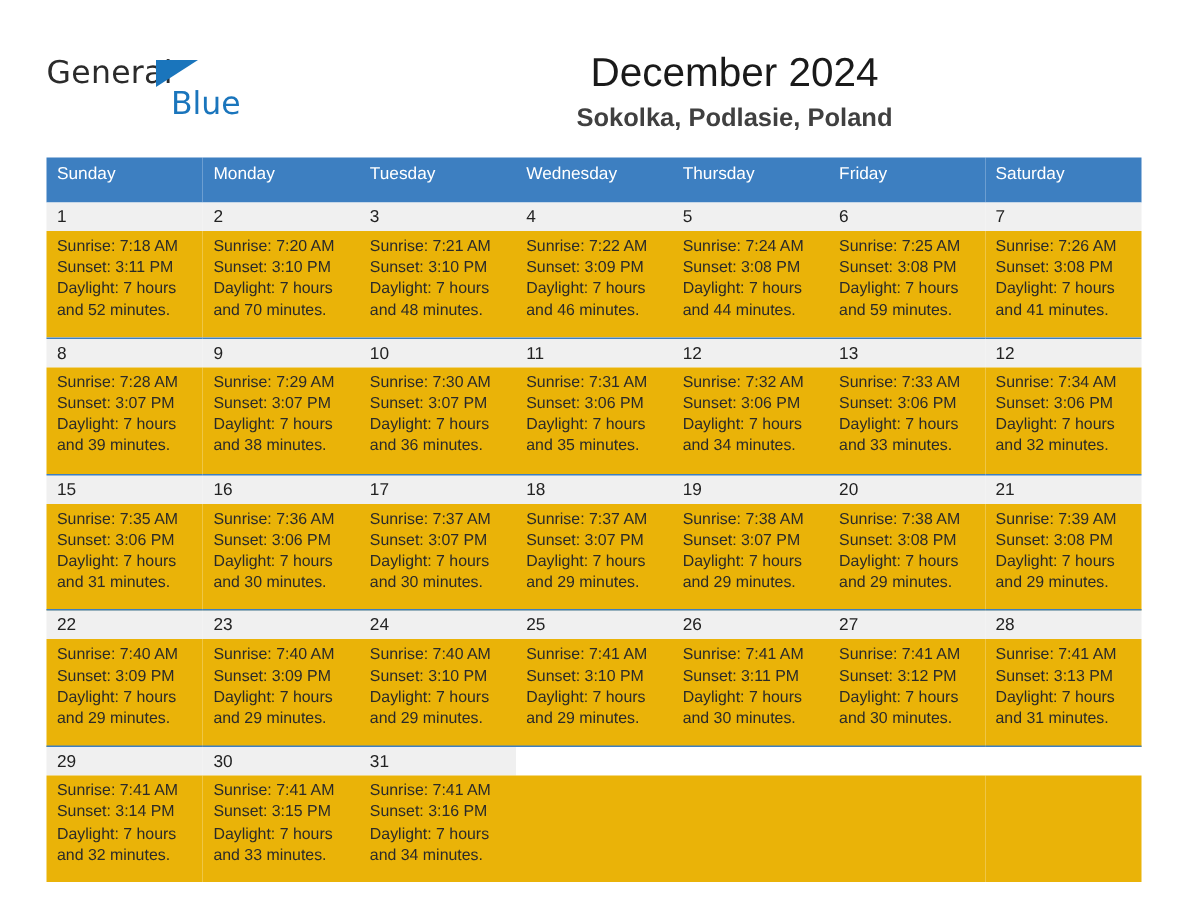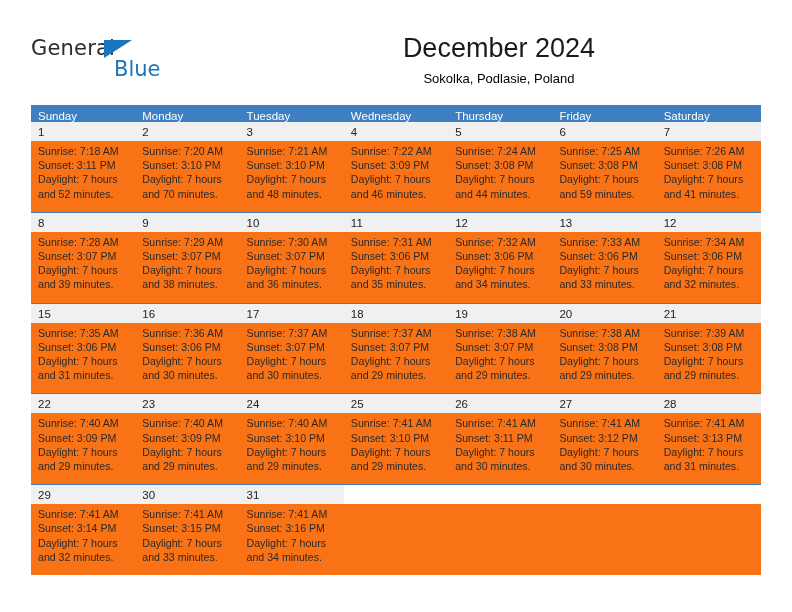--- a/index.html
+++ b/index.html
@@ -71,43 +71,44 @@
     top: 32px;
     text-align: center;
   }
   .cal-title {
     font-size: 27px;
     color: #1a1a1a;
     line-height: 32px;
     white-space: nowrap;
   }
   .cal-subtitle {
-    font-size: 13px;
-    color: #000000;
+    font-size: 17px;
+    color: #404040;
     line-height: 20px;
     margin-top: 5px;
     white-space: nowrap;
+    font-weight: bold;
   }
 
   
   .calendar {
     position: absolute;
     left: 31px;
     top: 105px;
     width: 730px;
     border-collapse: collapse;
     table-layout: fixed;
   }
   .calendar th {
     background: #3d7fc1;
     color: #ffffff;
     font-weight: normal;
     font-size: 11.5px;
     text-align: left;
-    padding: 5px 0 0 7px;
+    padding: 5px 0 13px 7px;
     height: 10px;
     border: none;
   }
   .calendar td {
     vertical-align: top;
     border: none;
     padding: 0;
   }
   .daynum-row td {
     background: #f0f0f0;
@@ -117,21 +118,21 @@
     border-top: 1px solid #3d7fc1;
   }
   .daynum-row.first td {
     border-top: none;
   }
   .daynum-row td.empty {
     background: #ffffff;
     border-top: 1px solid #3d7fc1;
   }
   .info-row td {
-    background: #f97316;
+    background: #eab308;
     font-size: 10.6px;
     color: #2a2a2a;
     line-height: 14.2px;
     padding: 3px 4px 11px 7px;
   }
   .info-line {
     white-space: nowrap;
   }
   .col {
     width: 104.28px;

